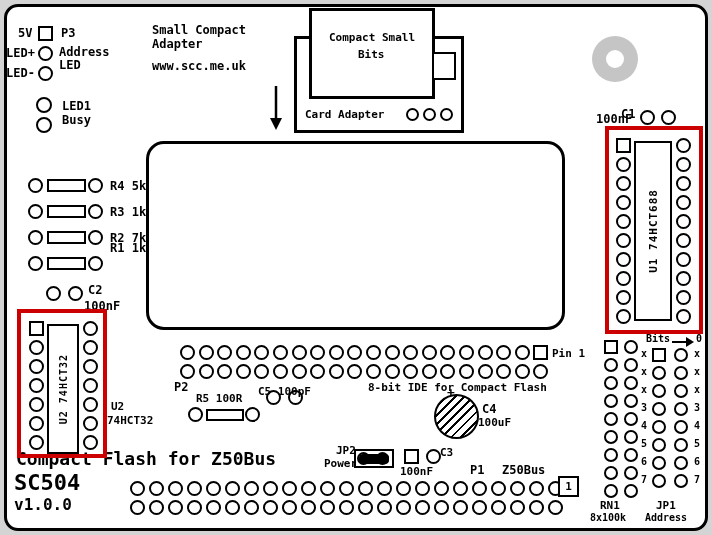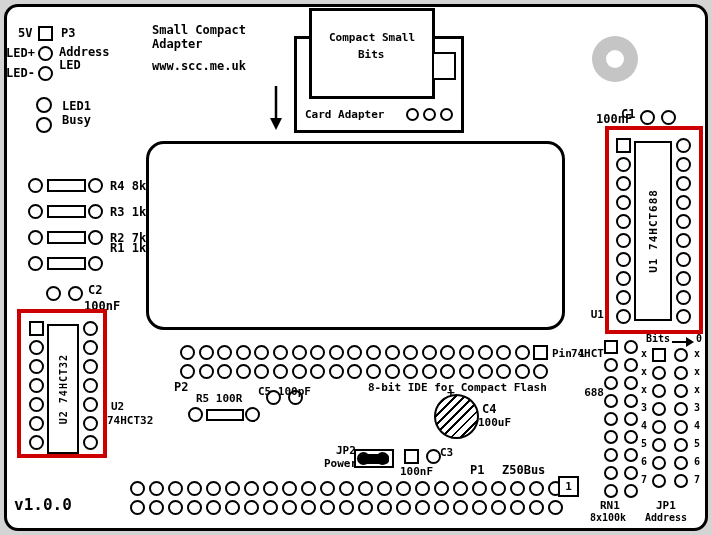--- a/index.html
+++ b/index.html
@@ -95,32 +95,27 @@
       <div class="pad" style="left: 0px; top: 76px; width: 15px; height: 15px;"></div>
       <div class="pad" style="left: 0px; top: 95px; width: 15px; height: 15px;"></div>
       <div class="pad" style="left: 0px; top: 114px; width: 15px; height: 15px;"></div>
       <div class="pad" style="left: 0px; top: 133px; width: 15px; height: 15px;"></div>
       <div class="pad" style="left: 0px; top: 152px; width: 15px; height: 15px;"></div>
       <div class="pad" style="left: 0px; top: 171px; width: 15px; height: 15px;"></div>
     </div>
   <div class="outline vwrap" style="left:634px;top:141px;width:38px;height:180px;border-width:2px">
     <span class="vtext f11">U1 74HCT688</span>
   </div>
-  <div class="t f11" style="left:552px;top:282px;width:52px;text-align:right;line-height:13px">
-    <span style="display:block">U1</span>
-    <span style="display:block">74HCT</span>
-    <span style="display:block">688</span>
-  </div>
 
   <div class="grid" style="left:28px;top:178px">
       <div class="pad" style="left: 0px; top: 0px; width: 15px; height: 15px;"></div>
       <div class="pad" style="left: 60px; top: 0px; width: 15px; height: 15px;"></div>
     </div>
   <div class="outline b2" style="left:47px;top:179px;width:39px;height:13px"></div>
-  <span class="t" style="left:110px;top:180px">R4 8k</span>
+  <span class="t" style="left:110px;top:180px">R4 5k</span>
 
   <div class="grid" style="left:28px;top:204px">
       <div class="pad" style="left: 0px; top: 0px; width: 15px; height: 15px;"></div>
       <div class="pad" style="left: 60px; top: 0px; width: 15px; height: 15px;"></div>
     </div>
   <div class="outline b2" style="left:47px;top:205px;width:39px;height:13px"></div>
   <span class="t" style="left:110px;top:206px">R3 1k</span>
 
   <div class="grid" style="left:28px;top:230px">
       <div class="pad" style="left: 0px; top: 0px; width: 15px; height: 15px;"></div>
@@ -292,20 +287,22 @@
       <div class="pad" style="left: 342px; top: 18.5px; width: 15px; height: 15px;"></div>
       <div class="pad" style="left: 361px; top: 18.5px; width: 15px; height: 15px;"></div>
       <div class="pad" style="left: 380px; top: 18.5px; width: 15px; height: 15px;"></div>
       <div class="pad" style="left: 399px; top: 18.5px; width: 15px; height: 15px;"></div>
       <div class="pad" style="left: 418px; top: 18.5px; width: 15px; height: 15px;"></div>
     </div>
   <div class="pad sq vwrap" style="left:558px;top:476px;width:21px;height:21px">
     <span class="f11">1</span>
   </div>
 
+  <span class="t f18" style="left:16px;top:449px">Compact Flash for Z50Bus</span>
+  <span class="t f22" style="left:14px;top:471px">SC504</span>
   <span class="t f16" style="left:14px;top:496px">v1.0.0</span>
 
   <div class="grid" style="left:604px;top:340px">
       <div class="pad sq" style="left: 0px; top: 0px; width: 14px; height: 14px;"></div>
       <div class="pad" style="left: 0px; top: 18px; width: 14px; height: 14px;"></div>
       <div class="pad" style="left: 0px; top: 36px; width: 14px; height: 14px;"></div>
       <div class="pad" style="left: 0px; top: 54px; width: 14px; height: 14px;"></div>
       <div class="pad" style="left: 0px; top: 72px; width: 14px; height: 14px;"></div>
       <div class="pad" style="left: 0px; top: 90px; width: 14px; height: 14px;"></div>
       <div class="pad" style="left: 0px; top: 108px; width: 14px; height: 14px;"></div>

